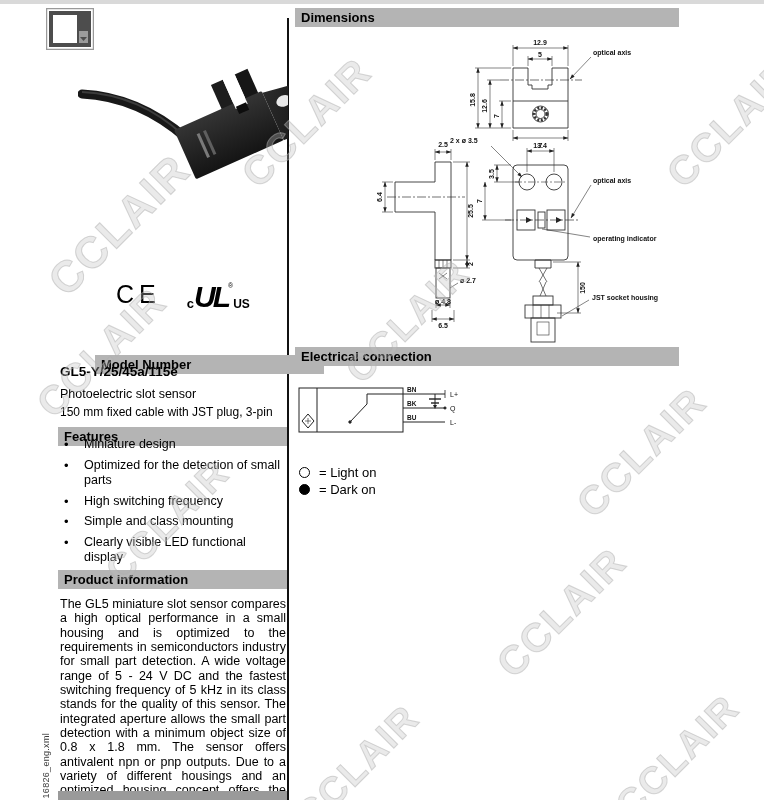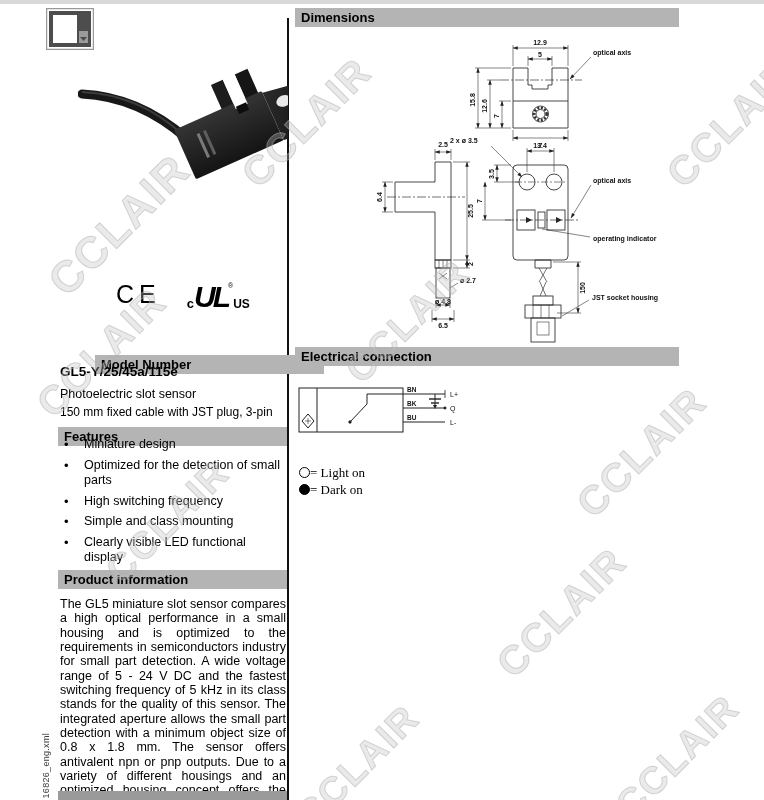--- a/index.html
+++ b/index.html
@@ -43,21 +43,21 @@
            align-items:flex-start; gap:26px; z-index:2; }
   #ce-mark { font-size:25px; letter-spacing:5px; font-weight:400; line-height:1; padding-bottom:2px; }
   #cul-mark { display:flex; align-items:flex-end; line-height:1; }
   #cul-c { font-size:13px; font-weight:bold; padding-bottom:2px; }
   #cul-ul { font-size:30px; font-weight:bold; font-style:italic; letter-spacing:-3px; }
   #cul-reg { font-size:7px; align-self:flex-start; }
   #cul-us { font-size:12px; font-weight:bold; padding-bottom:2px; }
 
   
   #legend { position:absolute; left:299px; top:464px; z-index:2; }
-  .legend-row { display:flex; align-items:center; height:17px; font-size:13px;font-family:Liberation Serif, serif; }
+  .legend-row { display:flex; align-items:center; gap:9px; height:17px; font-size:13px; }
   .sym { width:11px; height:11px; border-radius:50%; border:1.6px solid #000; flex:0 0 auto; }
   .sym.filled { background:#000; }
 
   svg { position:absolute; z-index:2; }
   svg text { font-family:"Liberation Sans",sans-serif; fill:#111; }
   .dimtxt { font-size:7px; font-weight:bold; }
   .lbltxt { font-size:7px; font-weight:bold; }
 </style>
 </head>
 <body>

